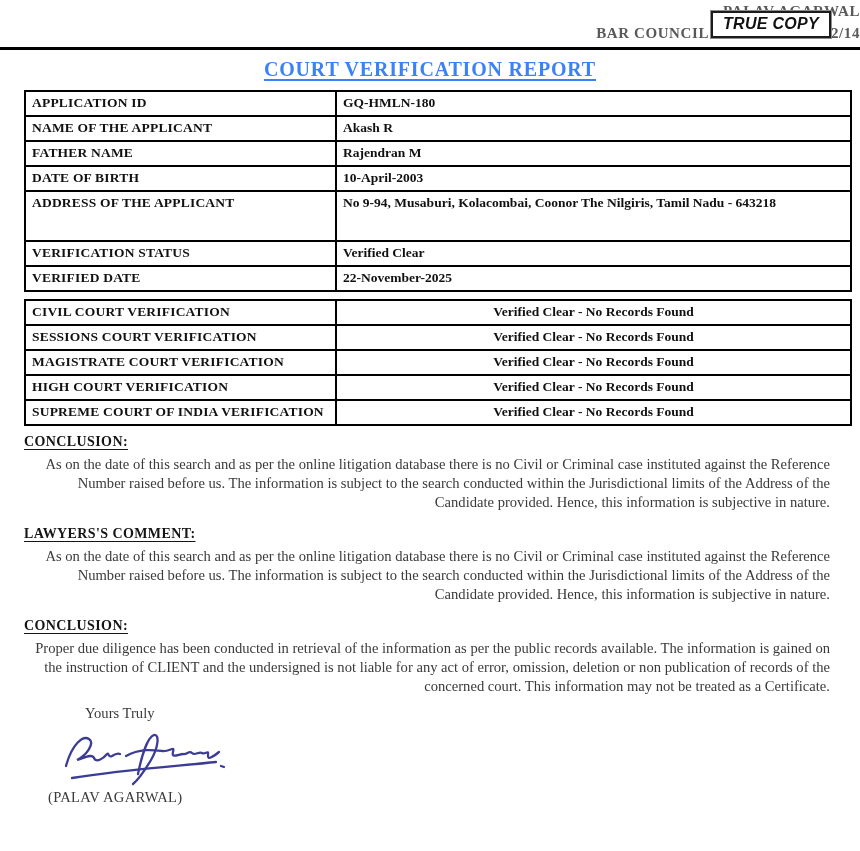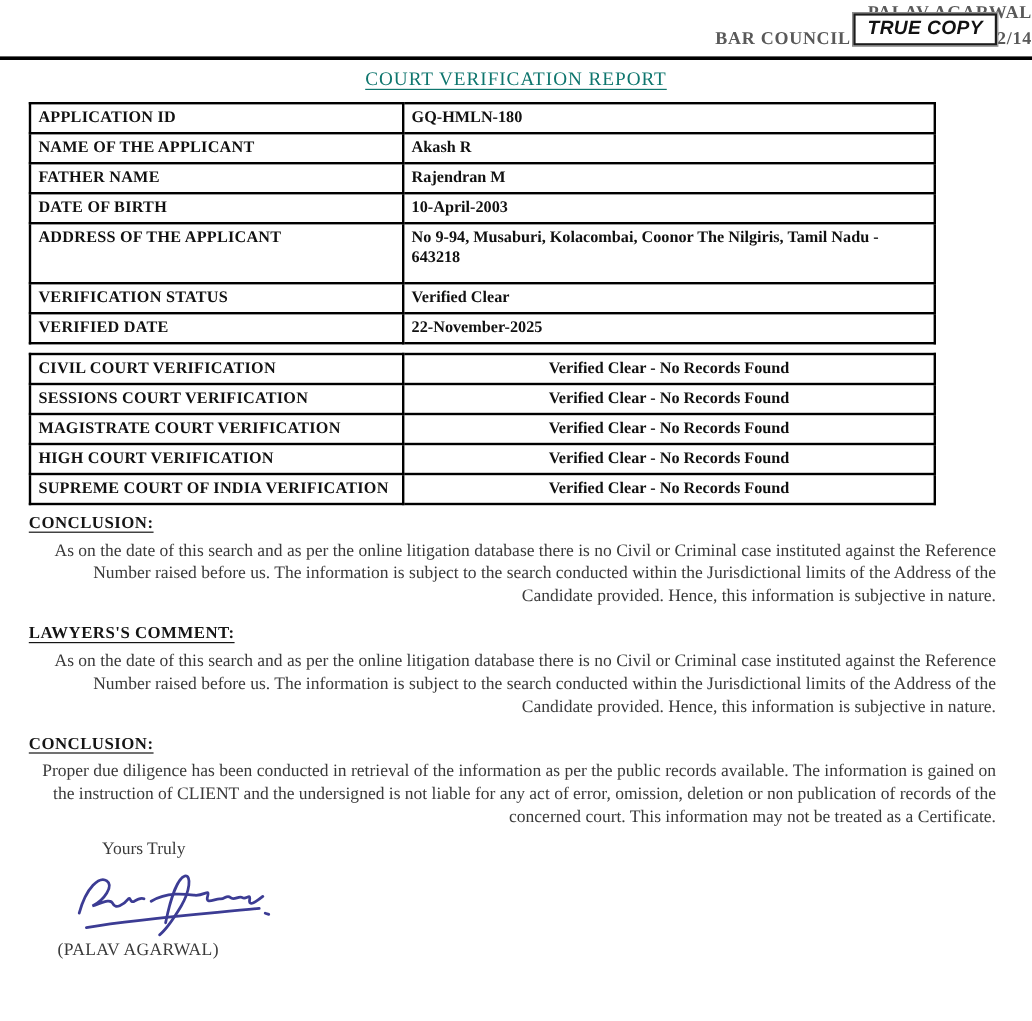--- a/index.html
+++ b/index.html
@@ -10,27 +10,27 @@
   
   .letterhead { text-align:right; font-weight:bold; color:var(--header-gray,#595959); }
   .letterhead .lh-line { font-size:15px; line-height:22px; letter-spacing:0.6px; }
 
   .stamp { position:absolute; top:11px; right:29px; border:2px solid #1c1c1c; outline:1px solid #8d8d8d;
            padding:2px 10px 3px 10px; font-family:"Liberation Sans", sans-serif; font-style:italic;
            font-weight:bold; font-size:16px; color:#111; letter-spacing:0.3px; background:#fff; }
 
   .rule { border:0; border-top:3px solid #000; margin-top:3px; width:860px; }
 
-  .report-title { text-align:center; margin-top:8px; font-size:16px; font-weight:normal;
-                  letter-spacing:0.8px; text-decoration:underline; text-underline-offset:3px; color:#0f766e; }
+  .report-title { text-align:center; margin-top:8px; font-size:20px; font-weight:bold;
+                  letter-spacing:0.8px; text-decoration:underline; text-underline-offset:3px; color:#3b82f6; }
 
   .content { width:828px; margin-left:24px; }
 
   
-  table { border-collapse:collapse; width:756px; table-layout:fixed;padding-left:15px; }
+  table { border-collapse:collapse; width:828px; table-layout:fixed;padding-left:15px; }
   table.applicant { margin-top:9px; }
   table.summary   { margin-top:7px; }
   td, th { border:2px solid #000; font-size:13.5px; font-weight:bold; padding:3px 6px 4px 6px;
            vertical-align:middle; color:#111; overflow:hidden; }
   .col-label { width:311px; }
   td.label { text-align:left; letter-spacing:0.2px; }
   table.applicant td.value { text-align:left; }
   tr.tall td { height:50px; vertical-align:top; padding-top:3px; }
   tr.normal td { height:25px; }
   table.summary th.sum-head { text-align:center; height:24px; letter-spacing:0.4px; }

